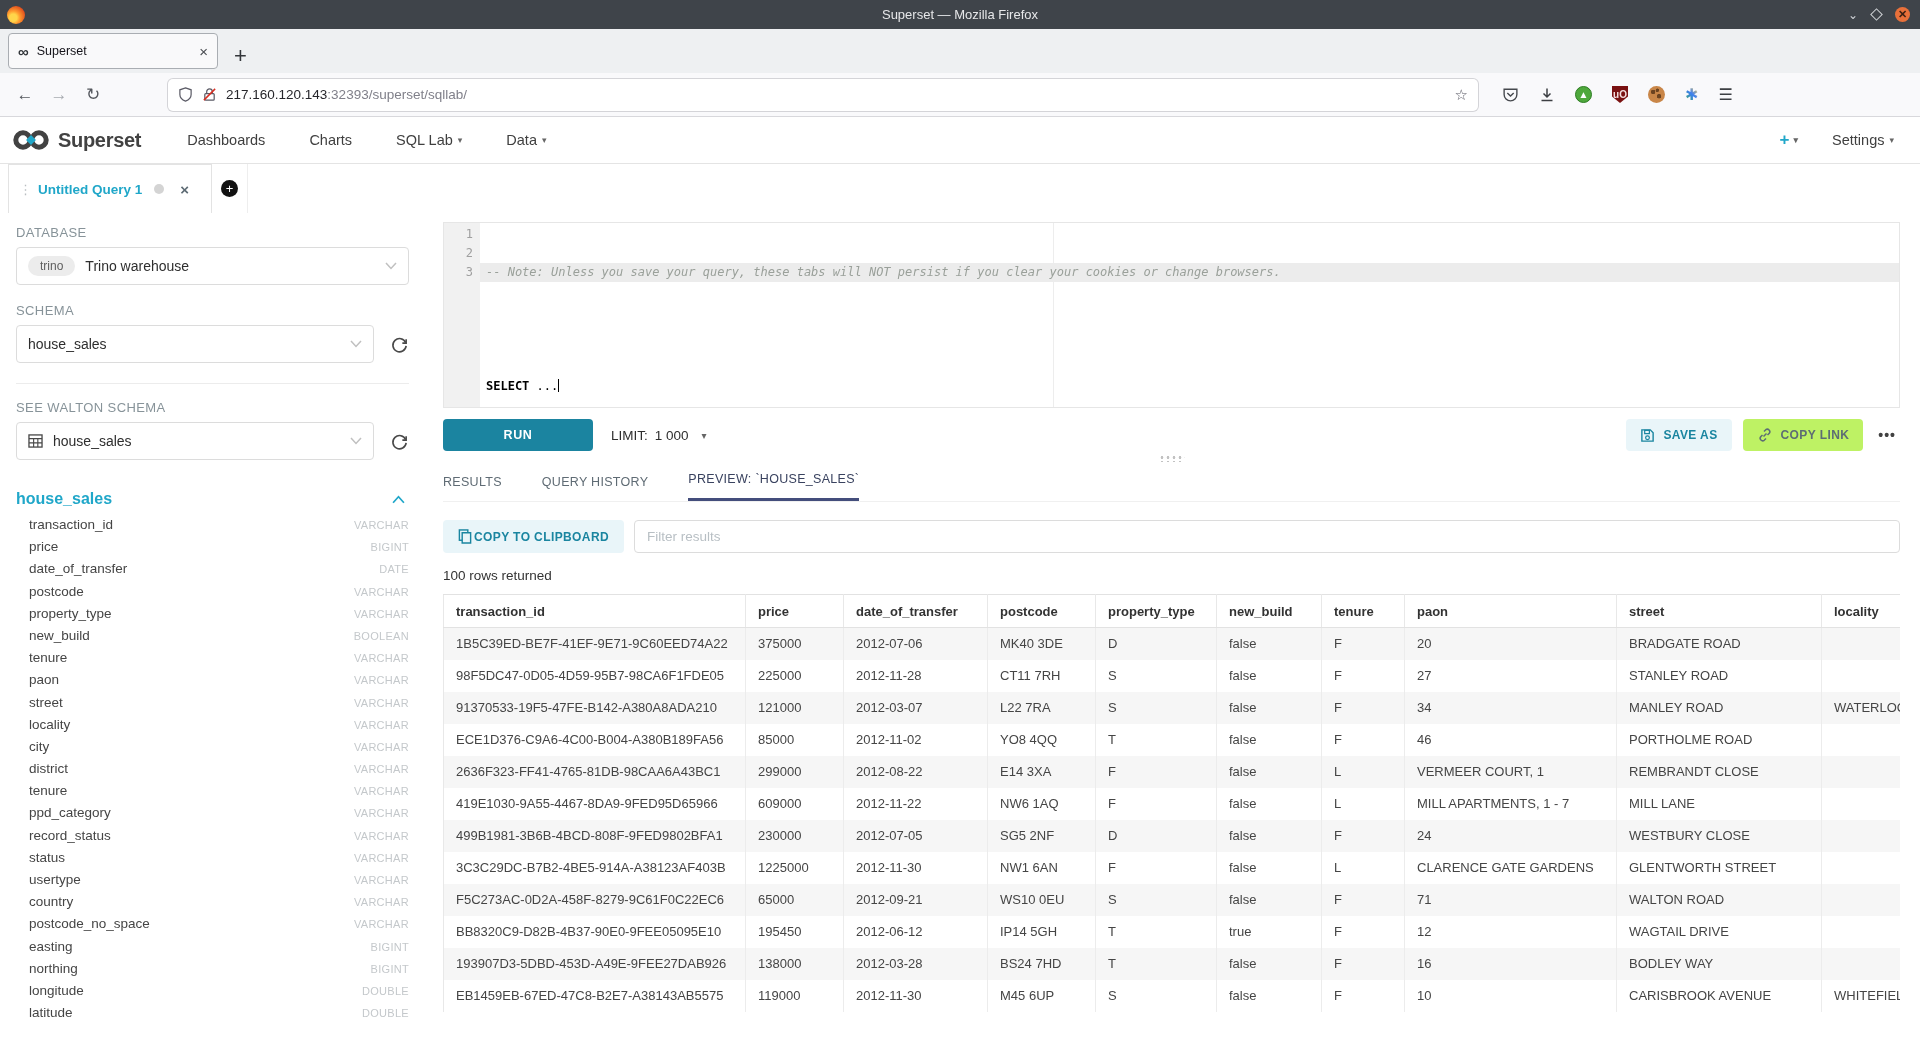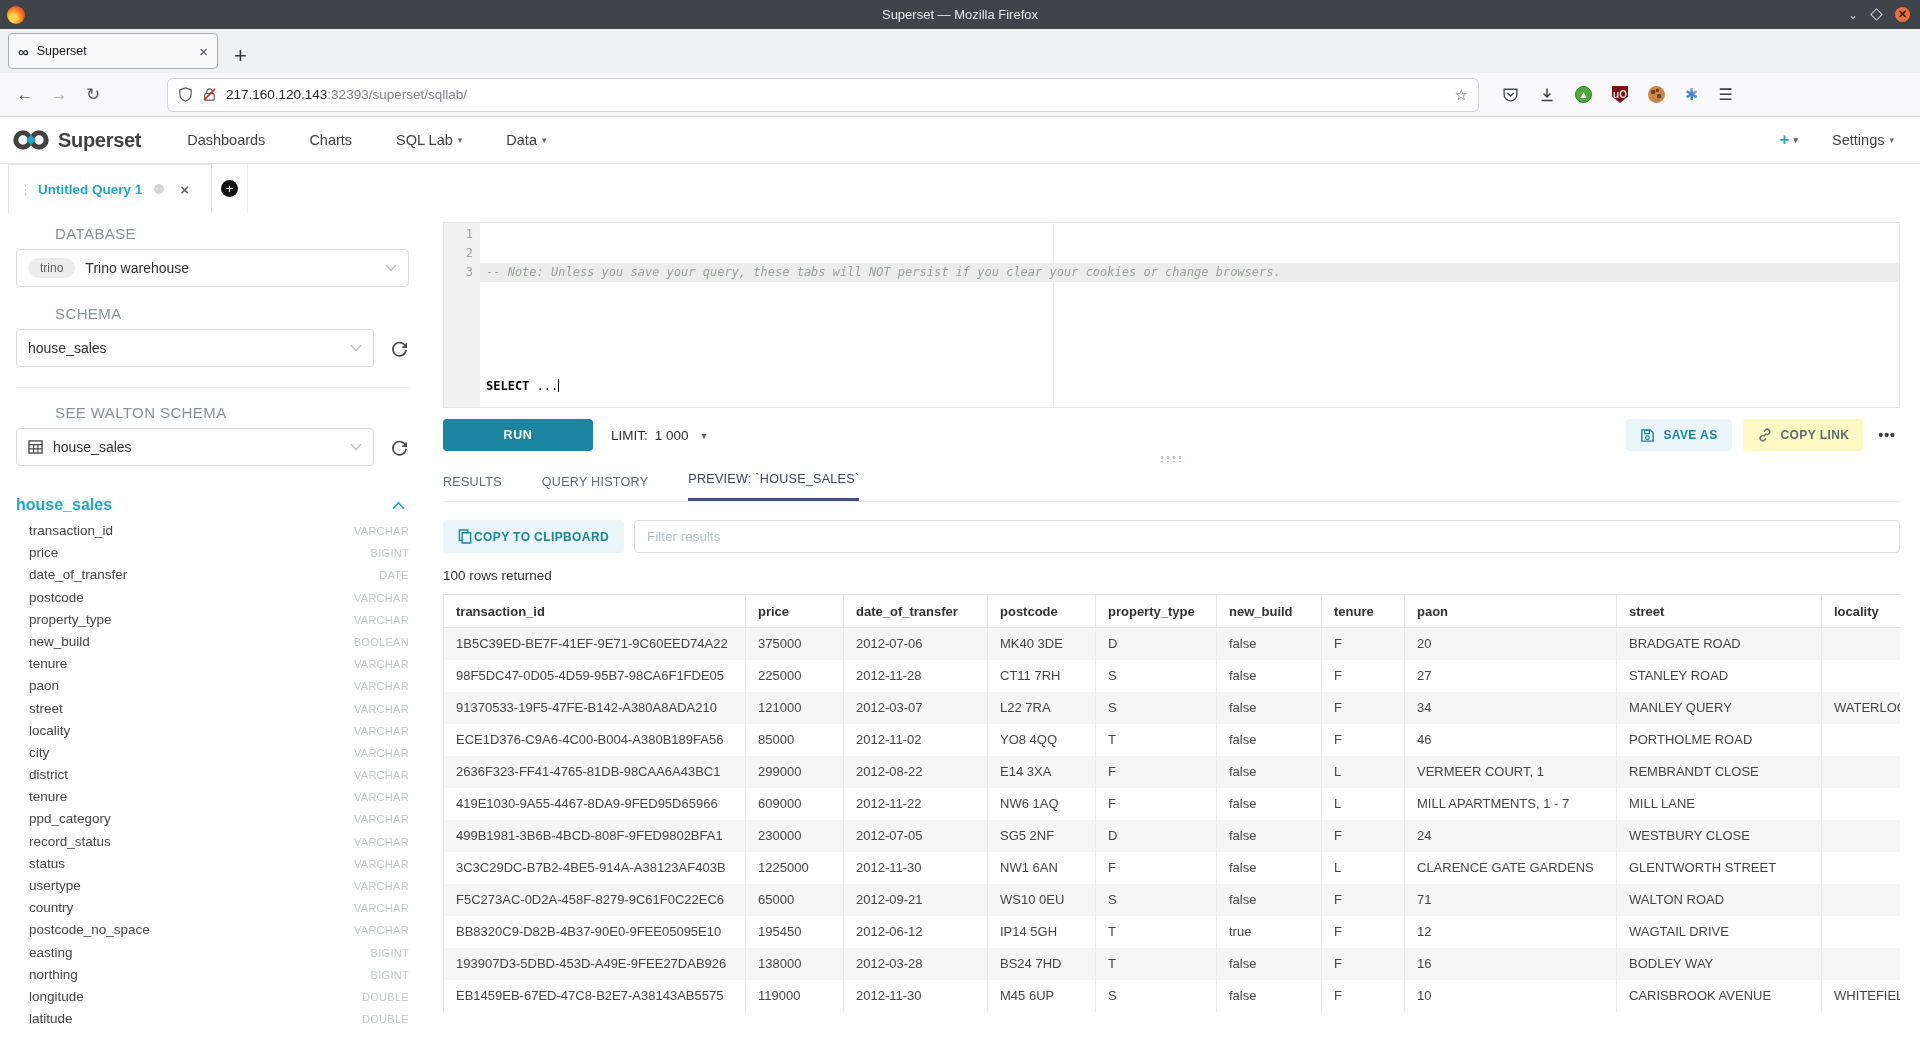--- a/index.html
+++ b/index.html
@@ -70,21 +70,21 @@
   .qtab-label { color:#20a7c9; font-size:13.5px; font-weight:bold; }
   .qtab-dot { width:10px; height:10px; border-radius:50%; background:#d4d4d4; margin-left:4px; }
   .qtab-close { color:#5d6b74; font-size:15px; font-weight:bold; margin-left:8px; }
   .qtab-add { width:36px; border-right:1px solid #eee; display:flex; align-items:center; justify-content:center; }
   .addcircle { width:17px; height:17px; border-radius:50%; background:#111; color:#fff; font-size:13px;
                display:flex; align-items:center; justify-content:center; line-height:1; padding-bottom:1px; }
 
   
   .main { display:flex; height:829px; }
   .sidebar { width:433px; padding:12px 24px 0 16px; flex:none; }
-  .sb-label { font-size:15px; color:#879399; letter-spacing:0.4px; margin-bottom:7px;margin-left:39px; }
+  .sb-label { font-size:13px; color:#879399; letter-spacing:0.4px; margin-bottom:7px; }
   .sb-select { height:38px; border:1px solid #dcdcdc; border-radius:4px; display:flex; align-items:center;
                padding:0 11px; gap:10px; background:#fff; }
   .sb-row { display:flex; align-items:center; gap:16px; }
   .sb-select.grow { flex:1; }
   .pill { background:#ececec; border-radius:11px; padding:3px 12px; font-size:12px; color:#5f5f5f; }
   .sel-text { font-size:14px; color:#2e2e2e; flex:1; }
   .chev { margin-left:auto; color:#c0c0c0; }
   .sb-divider { height:1px; background:#ececec; margin:20px 0 16px 0; }
   .mb18 { margin-bottom:18px; }
   .schema-card { margin-top:30px; }
@@ -112,21 +112,21 @@
 
   .sqltoolbar { margin-top:10px; display:flex; align-items:center; height:34px; }
   .run-btn { width:150px; height:32px; background:#1b84a0; color:#fff; border:none; border-radius:4px;
              font-size:12.5px; font-weight:bold; letter-spacing:0.6px; font-family:inherit; }
   .limit { margin-left:18px; display:flex; align-items:center; gap:7px; font-size:13.5px; color:#2e2e2e; }
   .limit-caret { color:#666; font-size:10px; margin-left:6px; }
   .tb-right { margin-left:auto; display:flex; align-items:center; gap:11px; }
   .saveas { height:32px; padding:0 14px; background:#e9f5f9; border:none; border-radius:4px; color:#1a85a0;
             font-weight:bold; font-size:12px; letter-spacing:0.4px; display:flex; align-items:center; gap:8px;
             font-family:inherit; }
-  .copylink { height:28px; padding:16px 14px; background:#fef9c3; border:none; border-radius:4px; color:#5d6d74;
+  .copylink { height:28px; padding:16px 14px; background:#bef264; border:none; border-radius:4px; color:#5d6d74;
               font-weight:bold; font-size:12px; letter-spacing:0.4px; display:flex; align-items:center; gap:8px;
               font-family:inherit; }
   .moredots { color:#424242; font-size:14px; font-weight:bold; letter-spacing:1px; padding:0 4px; }
 
   .grip { height:12px; display:flex; align-items:center; justify-content:center; }
   .grip-dots { width:26px; height:7px;
                background-image:radial-gradient(circle, #c2c2c2 1.2px, transparent 1.6px);
                background-size:6px 5px; }
 
   .resulttabs { display:flex; gap:40px; border-bottom:1px solid #f0f0f0; height:38px; align-items:flex-end; }
@@ -530,21 +530,21 @@
               </tr>
               <tr>
                 <td>91370533-19F5-47FE-B142-A380A8ADA210</td>
                 <td>121000</td>
                 <td>2012-03-07</td>
                 <td>L22 7RA</td>
                 <td>S</td>
                 <td>false</td>
                 <td>F</td>
                 <td>34</td>
-                <td>MANLEY QUERY</td>
+                <td>MANLEY ROAD</td>
                 <td>WATERLOO</td>
               </tr>
               <tr>
                 <td>ECE1D376-C9A6-4C00-B004-A380B189FA56</td>
                 <td>85000</td>
                 <td>2012-11-02</td>
                 <td>YO8 4QQ</td>
                 <td>T</td>
                 <td>false</td>
                 <td>F</td>

